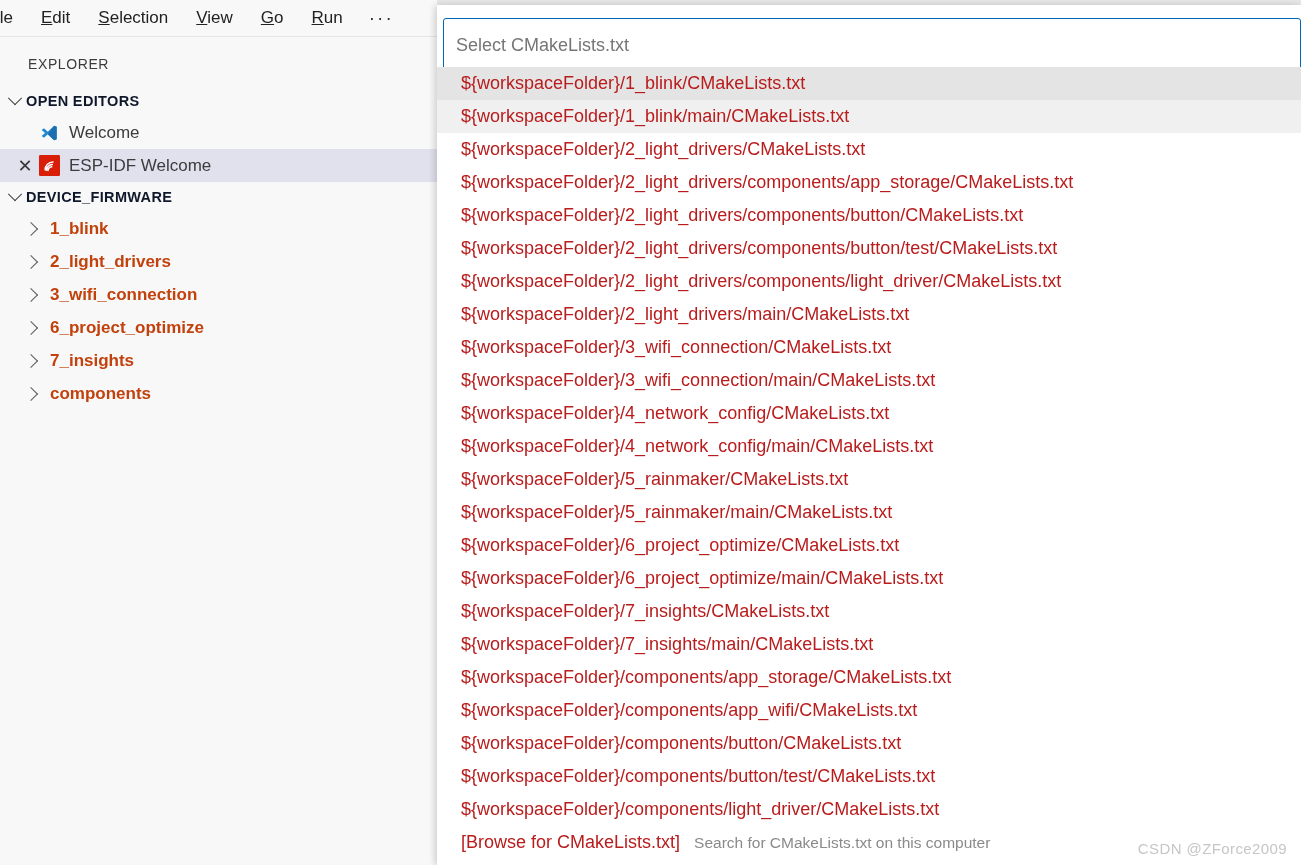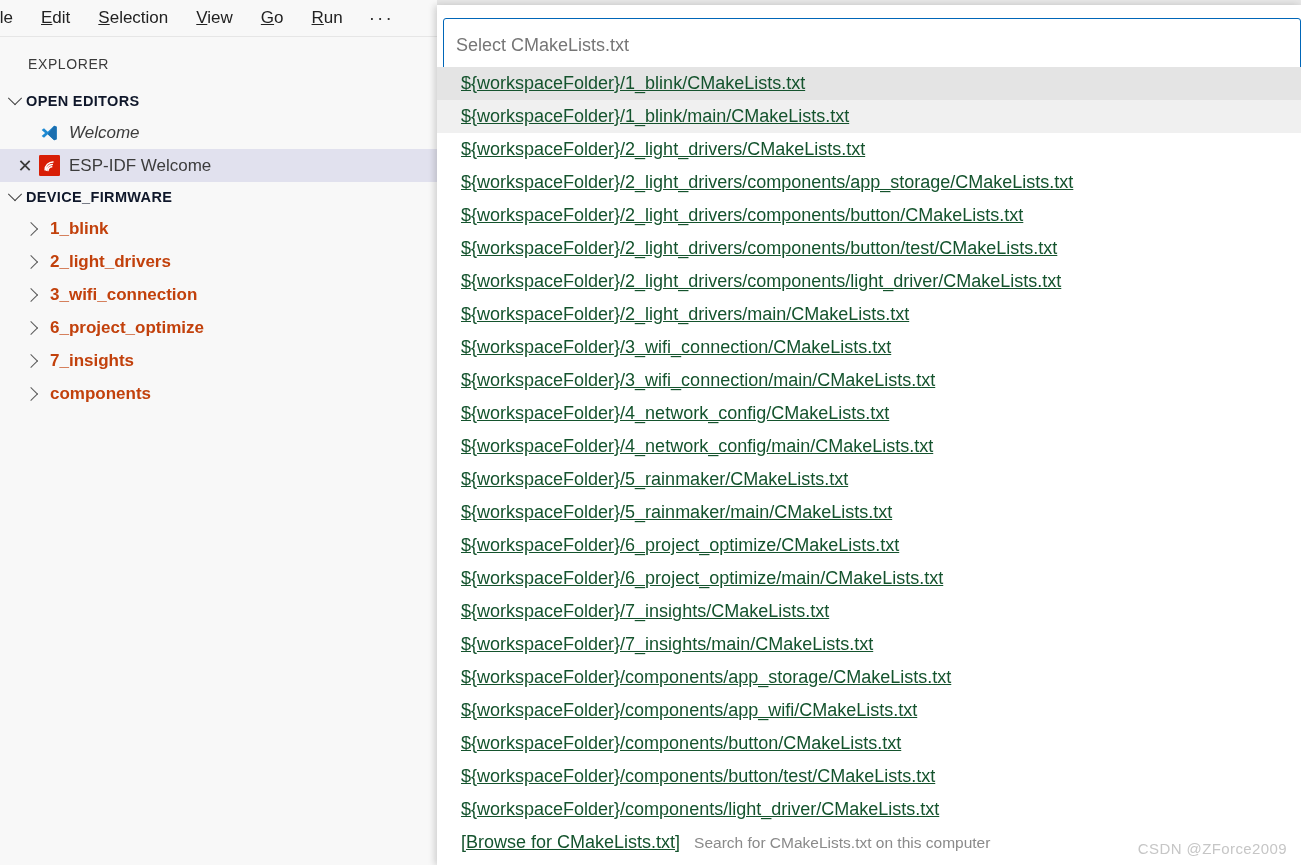--- a/index.html
+++ b/index.html
@@ -134,21 +134,21 @@
     margin-right: 9px;
     flex: 0 0 auto;
     display: flex;
     align-items: center;
     justify-content: center;
   }
   .editor-label {
     font-size: 17px;
     color: #3c3c3c;
   }
-  .editor-label.italic { font-style: italic; }
+  .editor-label.italic { }
 
   .tree-row {
     display: flex;
     align-items: center;
     height: 33px;
     padding-left: 26px;
     cursor: pointer;
   }
   .tree-row .twisty {
     width: 24px;
@@ -209,22 +209,21 @@
     align-items: center;
     padding-left: 24px;
     cursor: pointer;
     box-sizing: border-box;
     white-space: nowrap;
   }
   .qp-row.active { background: #e4e4e4; }
   .qp-row.hover  { background: #f0f0f0; }
   .qp-label {
     font-size: 18px;
-    color: #14532d;
-    text-decoration: underline;
+    color: #b91c1c;
   }
   .qp-desc {
     font-size: 15.5px;
     color: #8a8a8a;
     margin-left: 14px;
   }
 
   
   .watermark {
     position: absolute;

